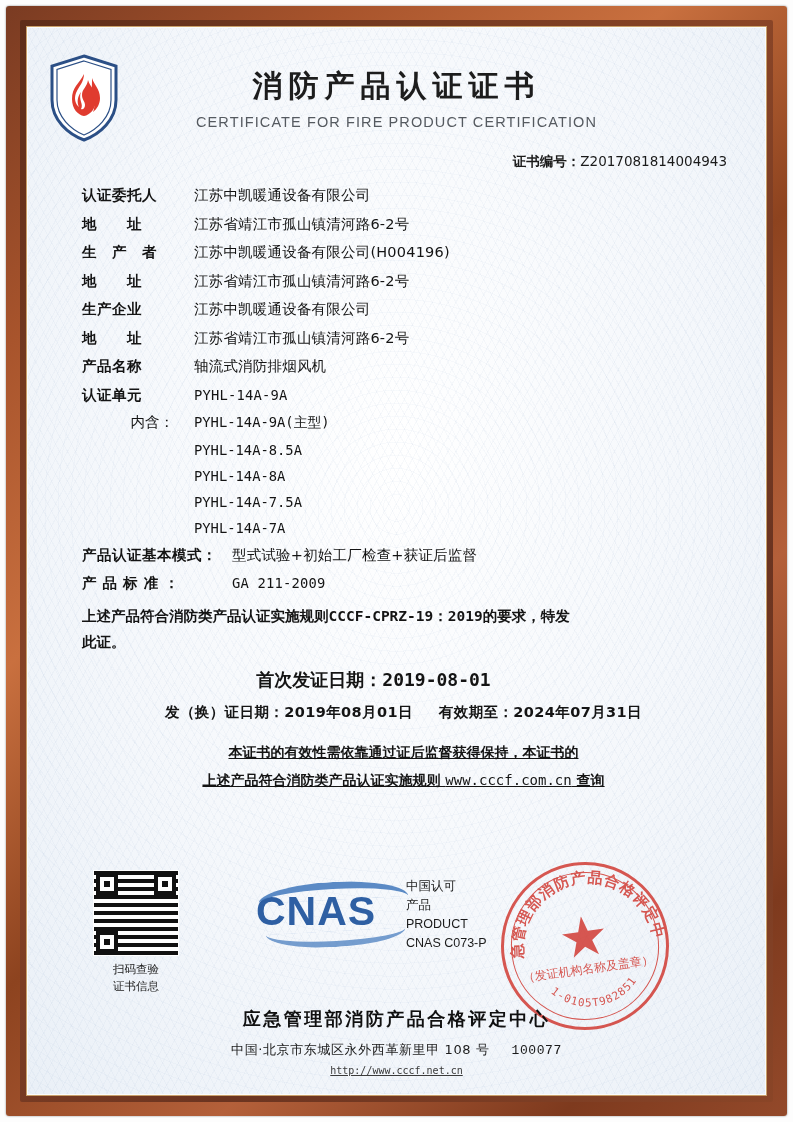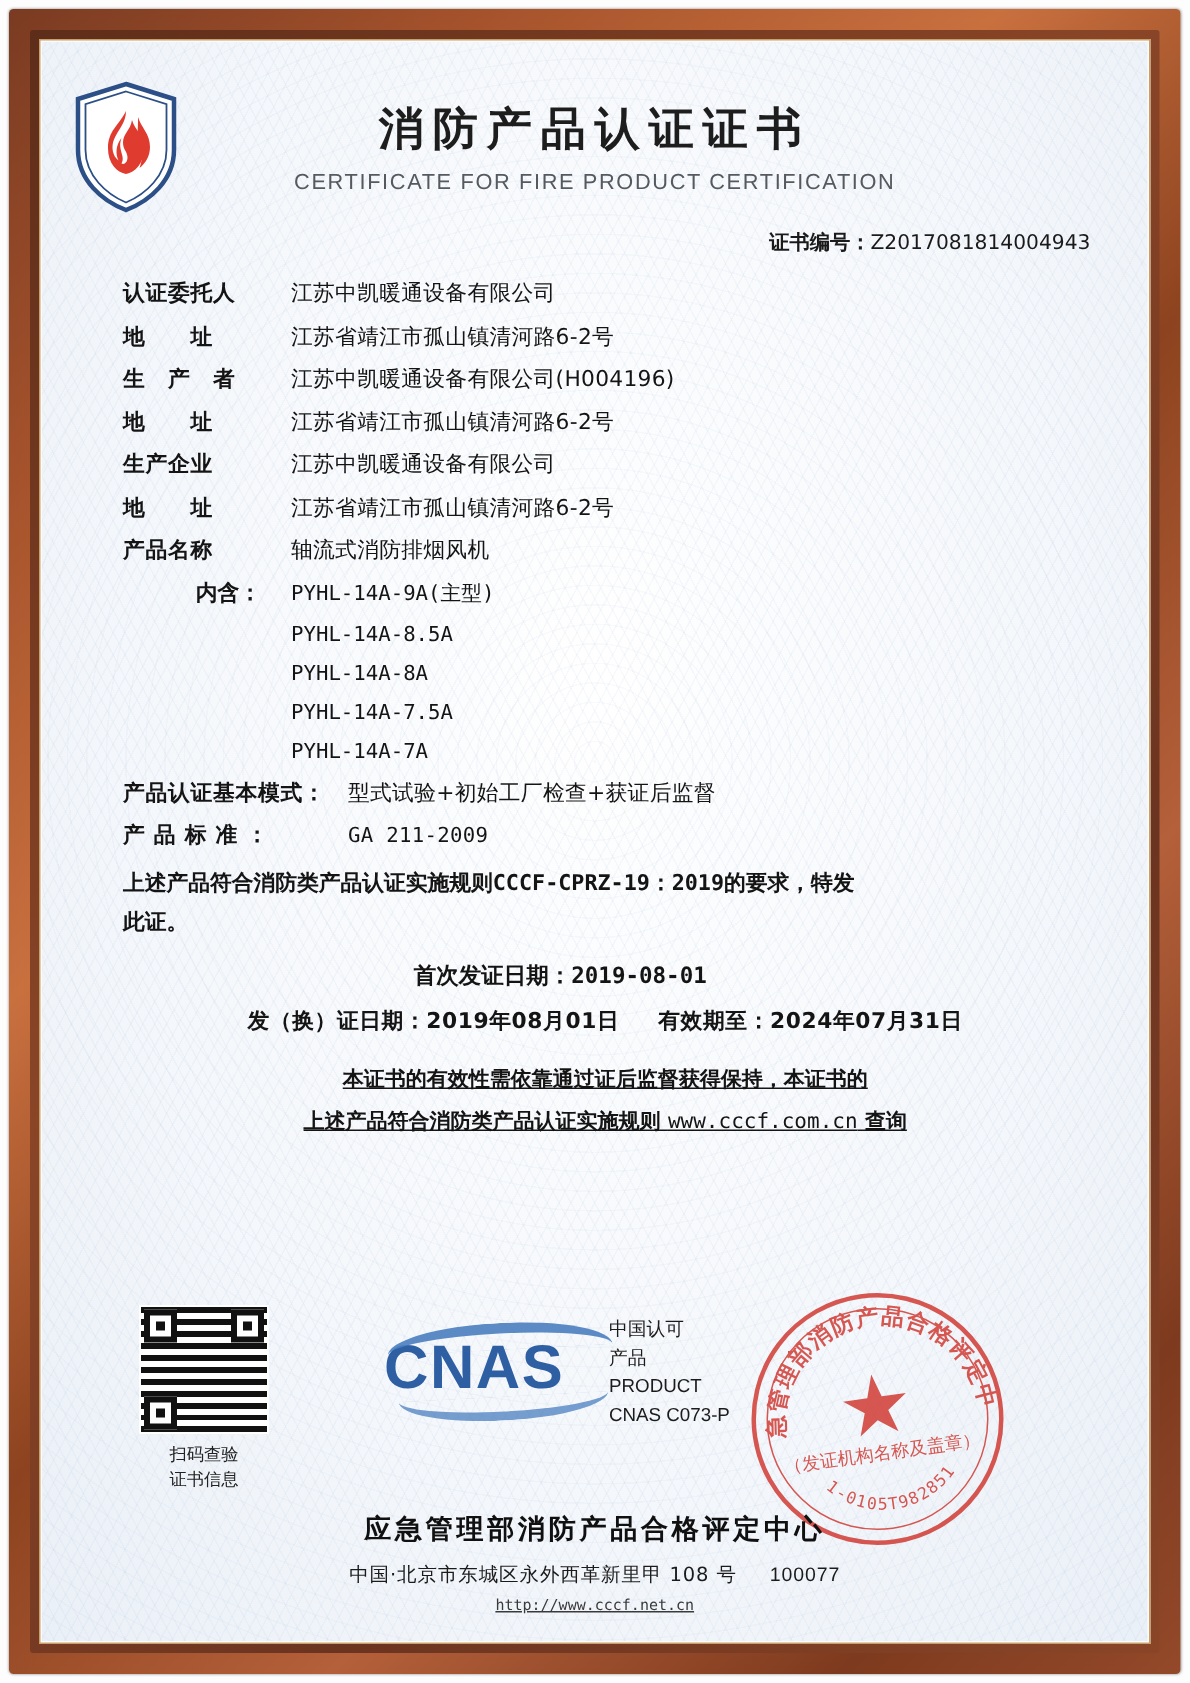--- a/index.html
+++ b/index.html
@@ -104,41 +104,41 @@
   .val.mono { font-family: "DejaVu Sans Mono", monospace; font-size: 13.8px; }
   .sub-row {
     display: flex; align-items: baseline;
     margin-bottom: 10px;
     font-family: "DejaVu Sans", sans-serif;
     font-size: 14.5px; color: #141414;
   }
   .sub-lbl {
     width: 112px; flex: 0 0 112px;
     text-align: right; padding-right: 20px;
-    font-weight: bold;
+    font-weight: normal;
   }
   .sub-val { font-family: "DejaVu Sans Mono", monospace; font-size: 13.8px; }
   .sub-blank { width: 112px; flex: 0 0 112px; }
 
   .row.tight { margin-bottom: 8px; }
 
   .para {
     margin-top: 6px;
     font-family: "DejaVu Sans", sans-serif;
     font-size: 14.5px; color: #141414;
     font-weight: bold;
     line-height: 1.85;
   }
   .para .reg { font-family: "DejaVu Sans Mono", monospace; font-weight: bold; }
 
   .first-issue {
     margin-top: 12px;
     text-align: center;
     font-family: "DejaVu Sans", sans-serif;
-    font-size: 15px; font-weight: bold; color: #141414;
+    font-size: 18px; font-weight: bold; color: #141414;
     padding-right: 60px;
   }
   .first-issue .d { font-family: "DejaVu Sans Mono", monospace; }
   .dates {
     margin-top: 11px;
     text-align: center;
     font-family: "DejaVu Sans", sans-serif;
     font-size: 14.5px; font-weight: bold; color: #141414;
     letter-spacing: .4px;
   }
@@ -253,21 +253,21 @@
     font-family: "DejaVu Sans", sans-serif;
     font-size: 18px; font-weight: bold; color: #101010;
     letter-spacing: 2.5px;
   }
   .footer .addr {
     margin-top: 10px;
     font-family: "DejaVu Sans", sans-serif;
     font-size: 13px; color: #1b1b1b;
     letter-spacing: .6px;
   }
-  .footer .addr .zip { display:inline-block; margin-left: 22px; font-family:Liberation Sans, sans-serif; }
+  .footer .addr .zip { display:inline-block; margin-left: 22px; font-family:Liberation Mono, monospace; }
   .footer .url {
     margin-top: 6px;
     font-family: "DejaVu Sans Mono", monospace;
     font-size: 10px; color: #3a3a3a;
     text-decoration: underline;
   }
 </style>
 </head>
 <body>
 
@@ -325,20 +325,24 @@
         <div class="row">
           <div class="lbl">地　　址</div>
           <div class="val">江苏省靖江市孤山镇清河路6-2号</div>
         </div>
 
         <div class="row">
           <div class="lbl">产品名称</div>
           <div class="val">轴流式消防排烟风机</div>
         </div>
 
+        <div class="row tight">
+          <div class="lbl">认证单元</div>
+          <div class="val mono">PYHL-14A-9A</div>
+        </div>
 
         <div class="sub-row">
           <div class="sub-lbl">内含：</div>
           <div class="sub-val">PYHL-14A-9A(主型)</div>
         </div>
         <div class="sub-row">
           <div class="sub-blank"></div>
           <div class="sub-val">PYHL-14A-8.5A</div>
         </div>
         <div class="sub-row">

